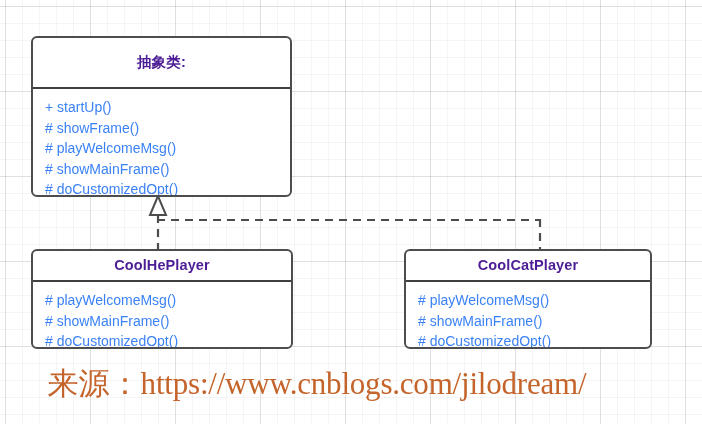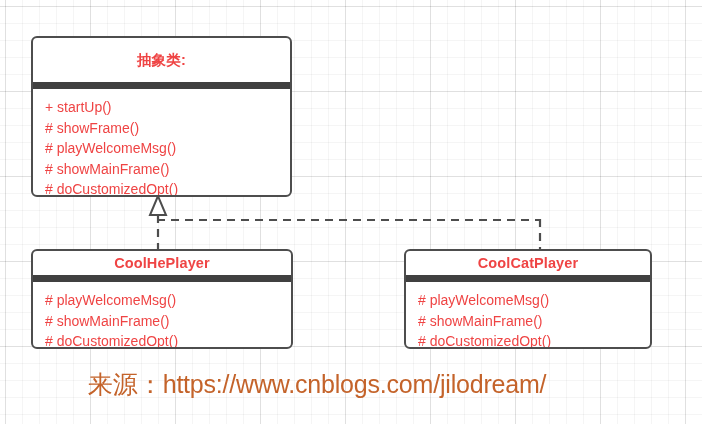--- a/index.html
+++ b/index.html
@@ -27,23 +27,23 @@
   .uml-class {
     position: absolute;
     box-sizing: border-box;
     background: #ffffff;
     border: 2px solid #4d4d4d;
     border-radius: 6px;
     overflow: hidden;
   }
   .uml-header {
     box-sizing: border-box;
-    border-bottom: 7px solid #404040;
+    border-bottom: 2px solid #404040;
     text-align: center;
-    color: #ef4444;
+    color: #4c1d95;
     font-weight: bold;
     display: flex;
     flex-direction: column;
     align-items: center;
     justify-content: center;
   }
   .uml-header .stereotype {
     font-size: 14.5px;
     line-height: 19px;
     font-weight: bold;
@@ -55,21 +55,21 @@
     font-weight: bold;
     letter-spacing: 0.1px;
   }
   .uml-members {
     box-sizing: border-box;
     padding: 8px 10px 6px 12px;
   }
   .uml-members .member {
     font-size: 14px;
     line-height: 20.5px;
-    color: #ef4444;
+    color: #3b82f6;
     white-space: nowrap;
   }
 
   
   #abstract-class {
     left: 31px;
     top: 36px;
     width: 261px;
     height: 161px;
   }
@@ -101,25 +101,25 @@
     pointer-events: none;
   }
 
   
   #attribution {
     position: absolute;
     left: 0;
     top: 367px;
     width: 634px;
     text-align: center;
-    font-size: 25px;
+    font-size: 31px;
     line-height: 34px;
     white-space: nowrap;
     color: #c4632a;
-    font-family: Liberation Sans, sans-serif;
+    font-family: Liberation Serif, serif;
   }
   #attribution .src-label { letter-spacing: 0px; }
   #attribution .src-url { letter-spacing: -0.2px; }
 </style>
 </head>
 <body>
 
 <div id="canvas">
 
   <svg id="connector" viewBox="0 0 702 424" width="702" height="424">

